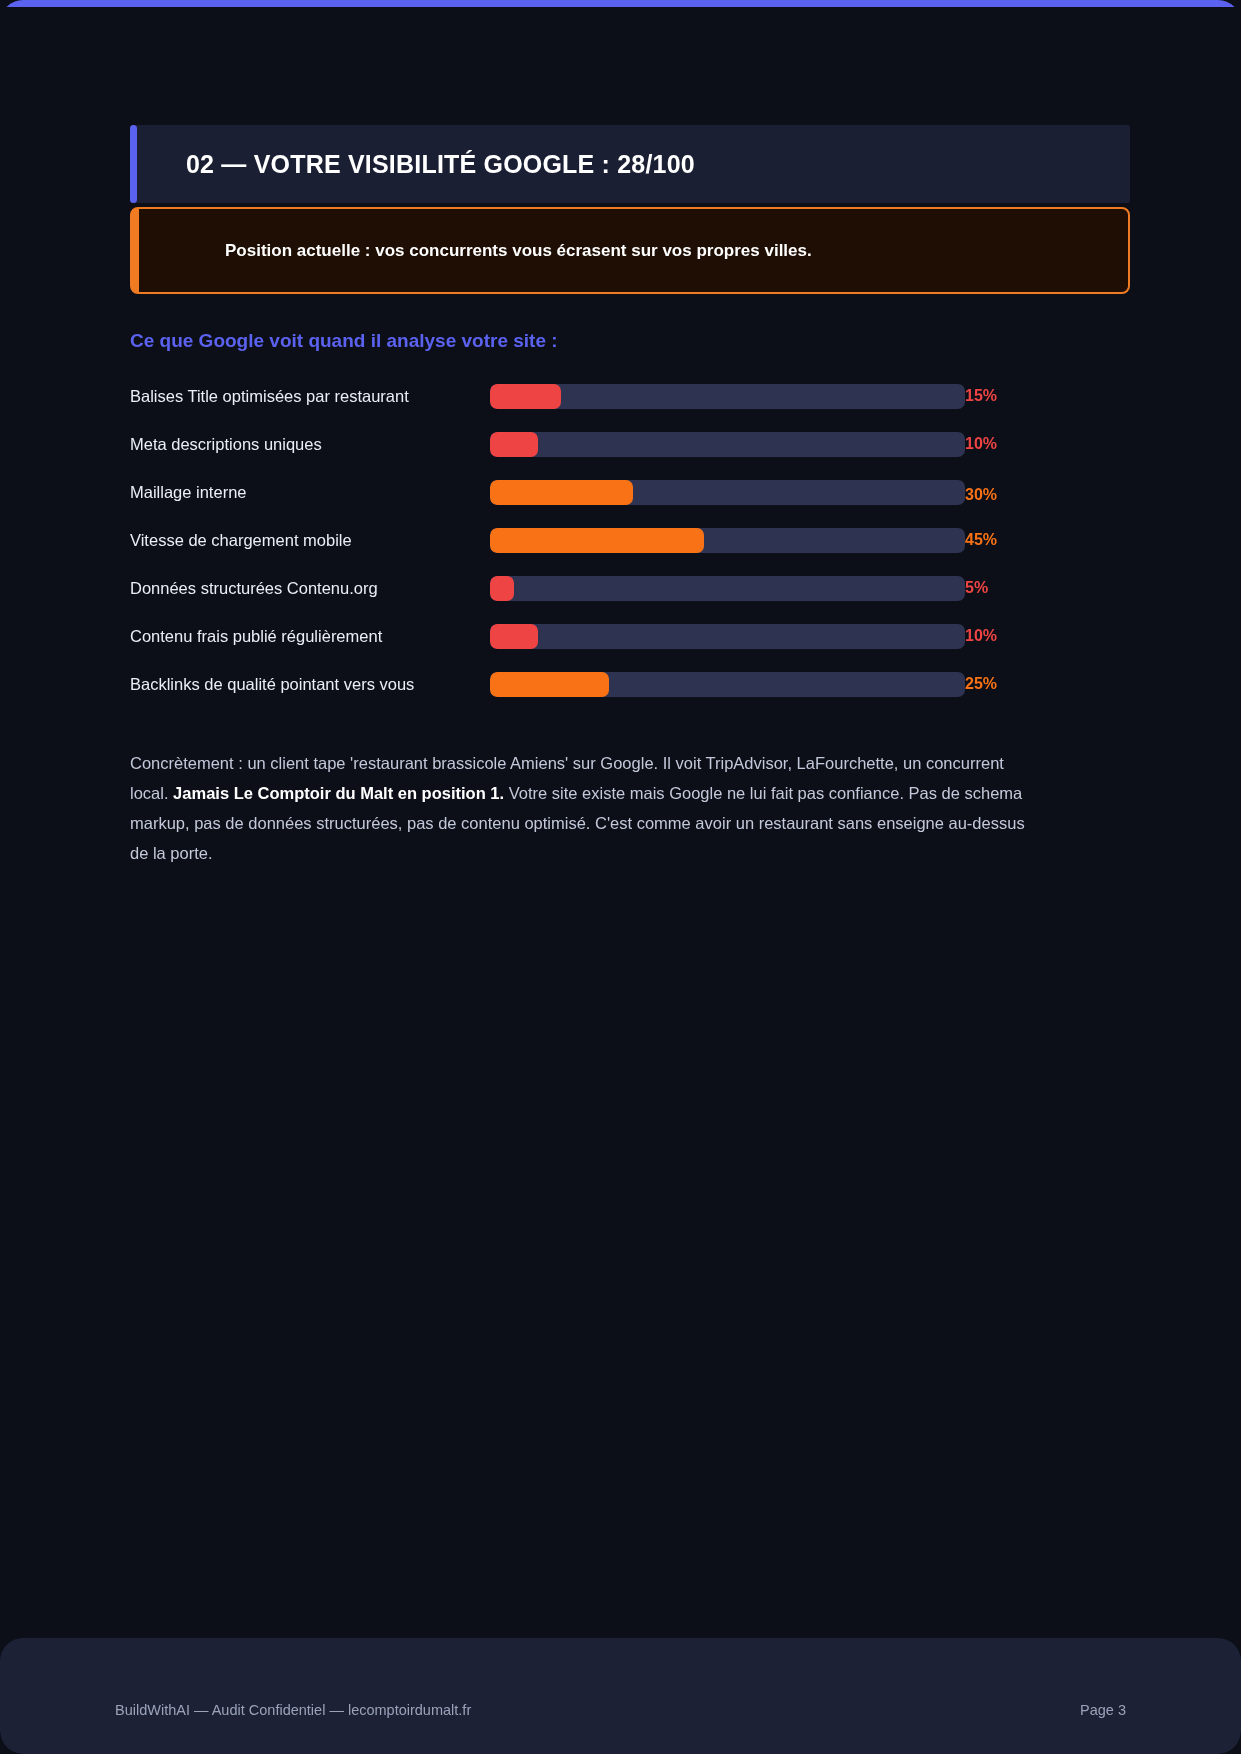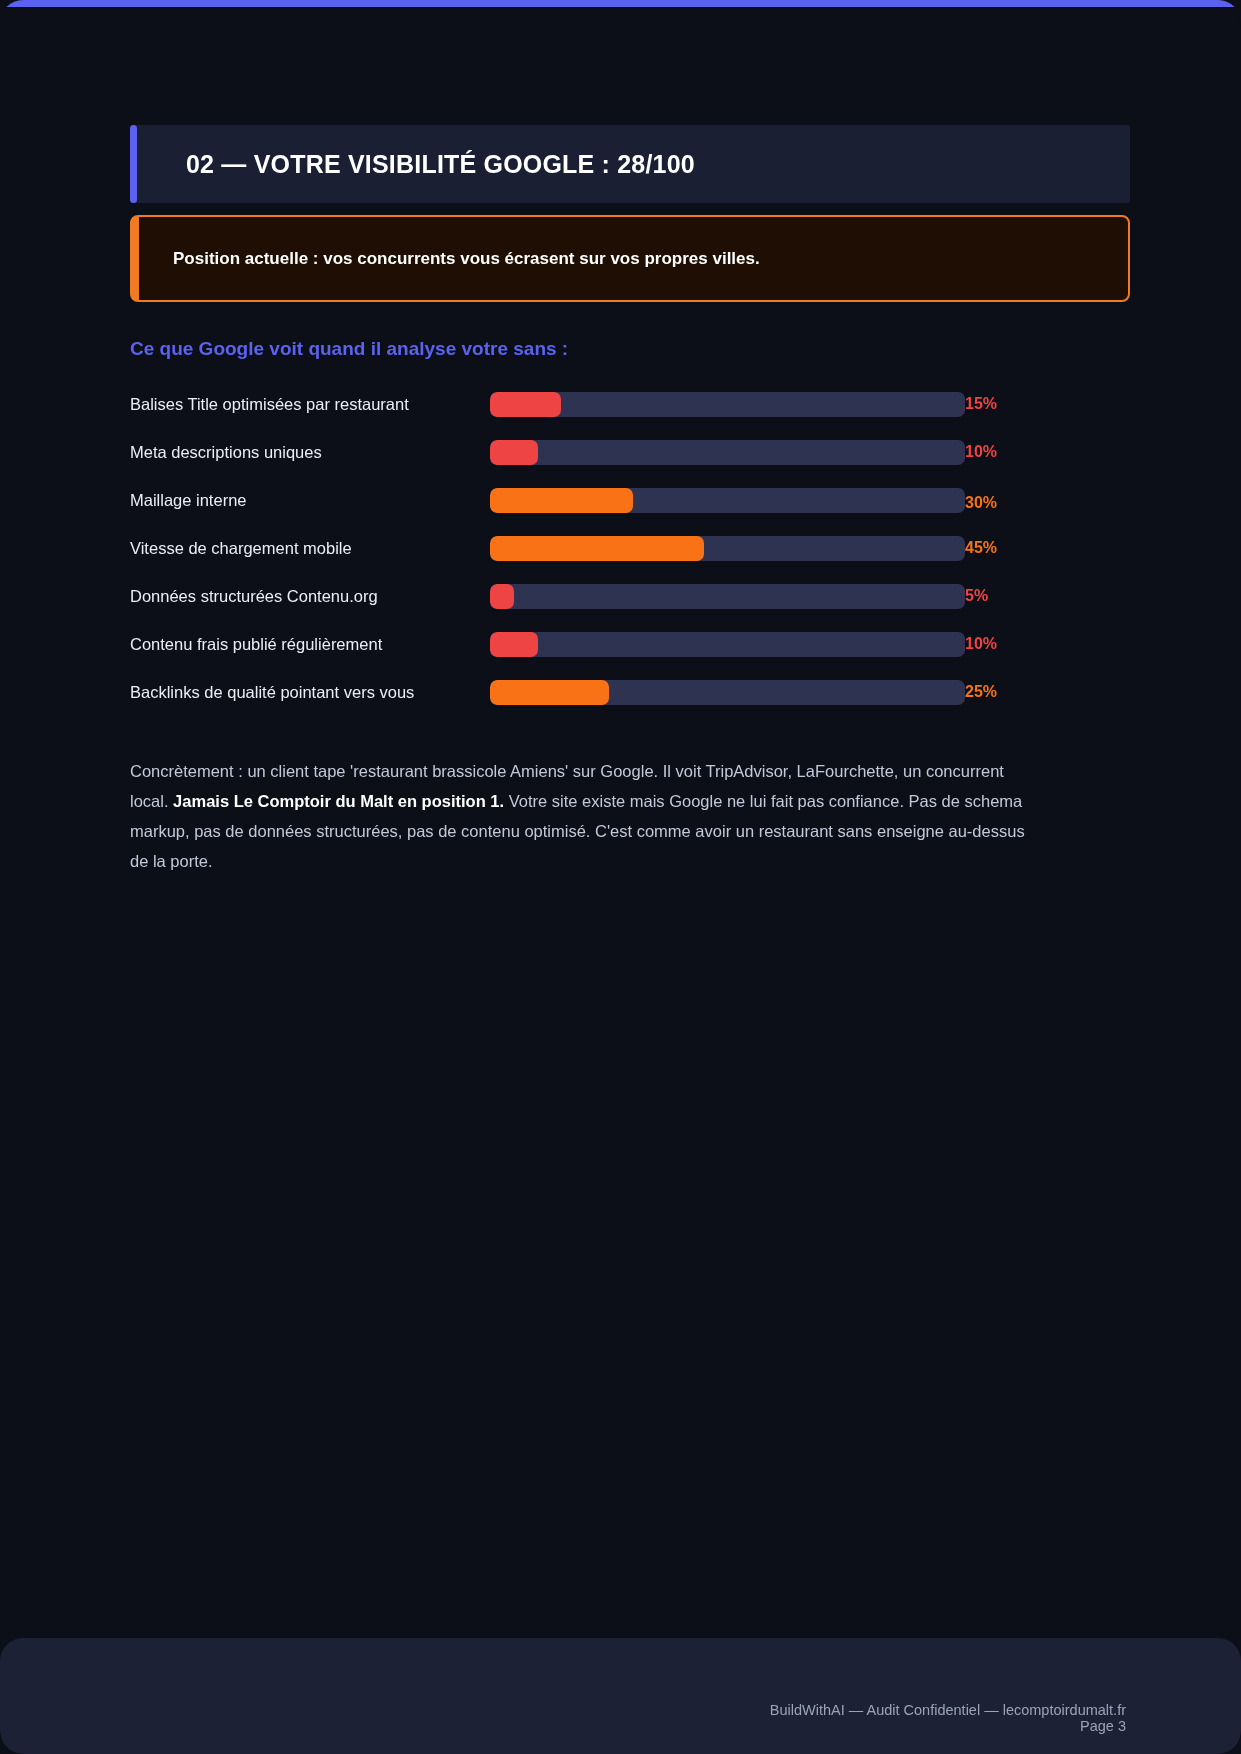--- a/index.html
+++ b/index.html
@@ -61,30 +61,30 @@
   }
   .section-header h2 {
     font-size: 25px;
     font-weight: bold;
     color: #ffffff;
     letter-spacing: 0.2px;
   }
 
   
   .alert-box {
-    margin-top: 12px;
+    margin-top: 4px;
     position: relative;
     background: #1f0e03;
     border: 2px solid #f07b22;
     border-left: 9px solid #f07b22;
     border-radius: 8px;
     height: 87px;
     display: flex;
     align-items: center;
-    padding-left: 34px;
+    padding-left: 86px;
   }
   .alert-box .alert-text {
     font-size: 17px;
     font-weight: bold;
     color: #ffffff;
   }
 
   
   .subtitle {
     margin-top: 36px;
@@ -153,21 +153,20 @@
     background: #1c2136;
   }
   .footer-inner {
     position: absolute;
     left: 115px;
     right: 115px;
     top: 64px;
     display: flex;
     justify-content: space-between;
     align-items: flex-end;
-    flex-direction: column;
   }
   .footer-left, .footer-right {
     font-size: 14.5px;
     color: #9aa3ba;
   }
 </style>
 </head>
 <body>
 
 <div class="top-strip"></div>
@@ -178,21 +177,21 @@
 
     <div class="section-header">
       <div class="accent"></div>
       <h2>02 — VOTRE VISIBILITÉ GOOGLE : 28/100</h2>
     </div>
 
     <div class="alert-box">
       <div class="alert-text">Position actuelle : vos concurrents vous écrasent sur vos propres villes.</div>
     </div>
 
-    <div class="subtitle">Ce que Google voit quand il analyse votre sans :</div>
+    <div class="subtitle">Ce que Google voit quand il analyse votre site :</div>
 
     <div class="bars" id="bars">
         <div class="bar-row">
           <div class="bar-label">Balises Title optimisées par restaurant</div>
           <div class="bar-track">
             <div class="bar-fill" style="width: 15%; background: rgb(239, 68, 68);"></div>
           </div>
           <div class="bar-value" style="color: rgb(239, 68, 68);">15%</div>
         </div>
         <div class="bar-row">

